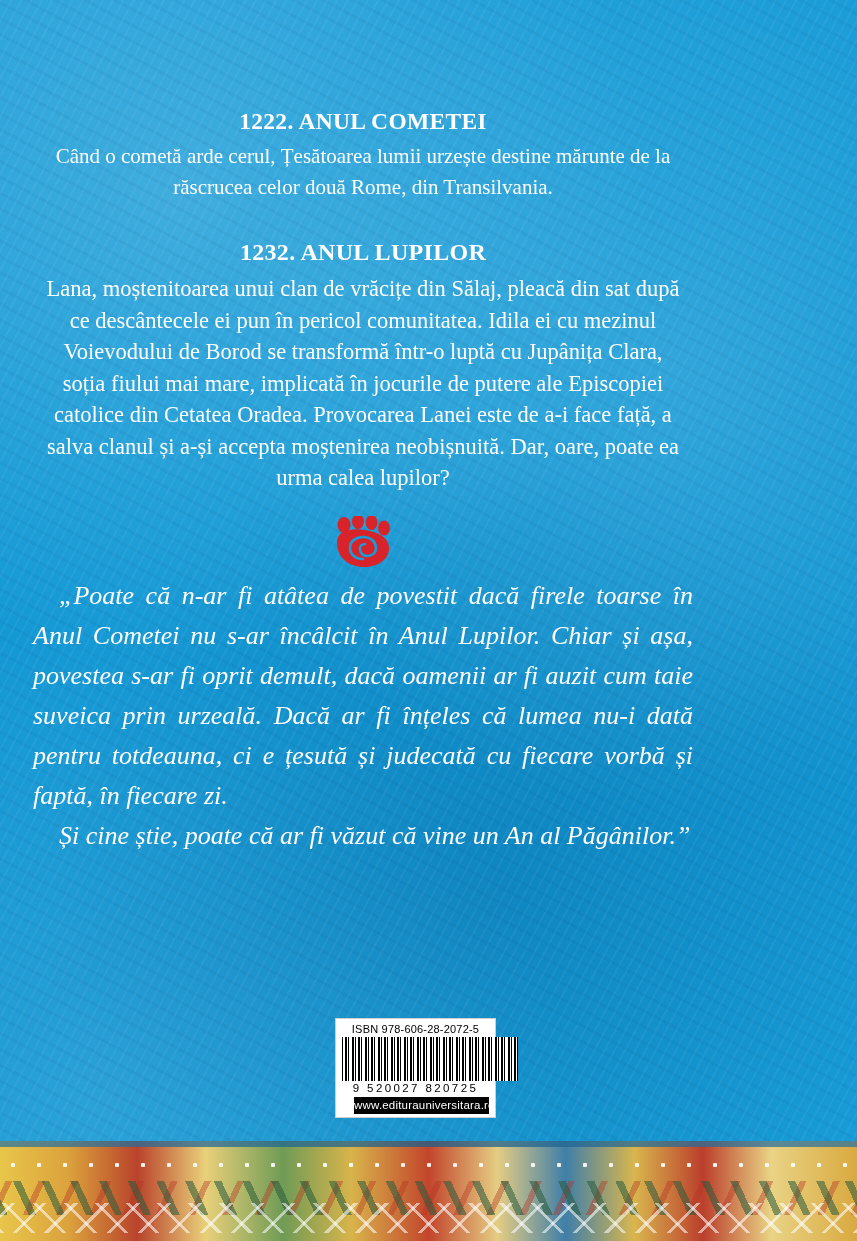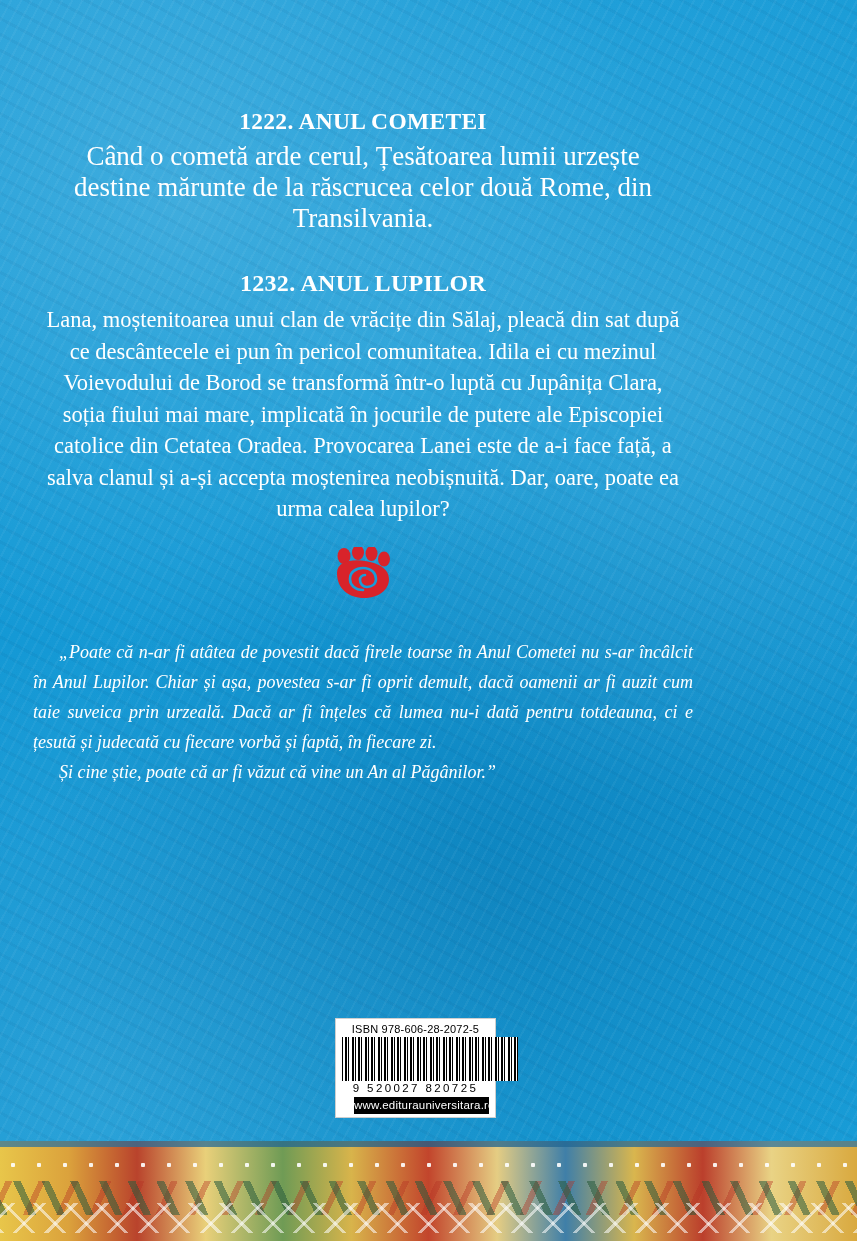--- a/index.html
+++ b/index.html
@@ -54,21 +54,21 @@
 
   .section-title {
     font-weight: bold;
     font-size: 23.5px;
     letter-spacing: 0.3px;
     margin-bottom: 6px;
     color: #ffffff;
   }
 
   .section-body {
-    font-size: 27px;
+    font-size: 21px;
     line-height: 31px;
     color: #ffffff;
   }
 
   .section.second {
     margin-top: 36px;
     width: 640px;
   }
   .section.second .section-title {
     font-size: 24px;
@@ -79,25 +79,25 @@
     line-height: 31.5px;
   }
 
   .ornament {
     margin: 22px auto 0 auto;
     width: 72px;
     height: 52px;
   }
 
   .quote {
-    margin: 38px auto 0 auto;
+    margin: 8px auto 0 auto;
     width: 660px;
     font-style: italic;
-    font-size: 18px;
-    line-height: 30px;
+    font-size: 26px;
+    line-height: 40px;
     color: #ffffff;
     text-align: justify;
   }
   .quote p {
     margin: 0;
     text-indent: 26px;
   }
   .quote p.last {
     text-indent: 26px;
   }

